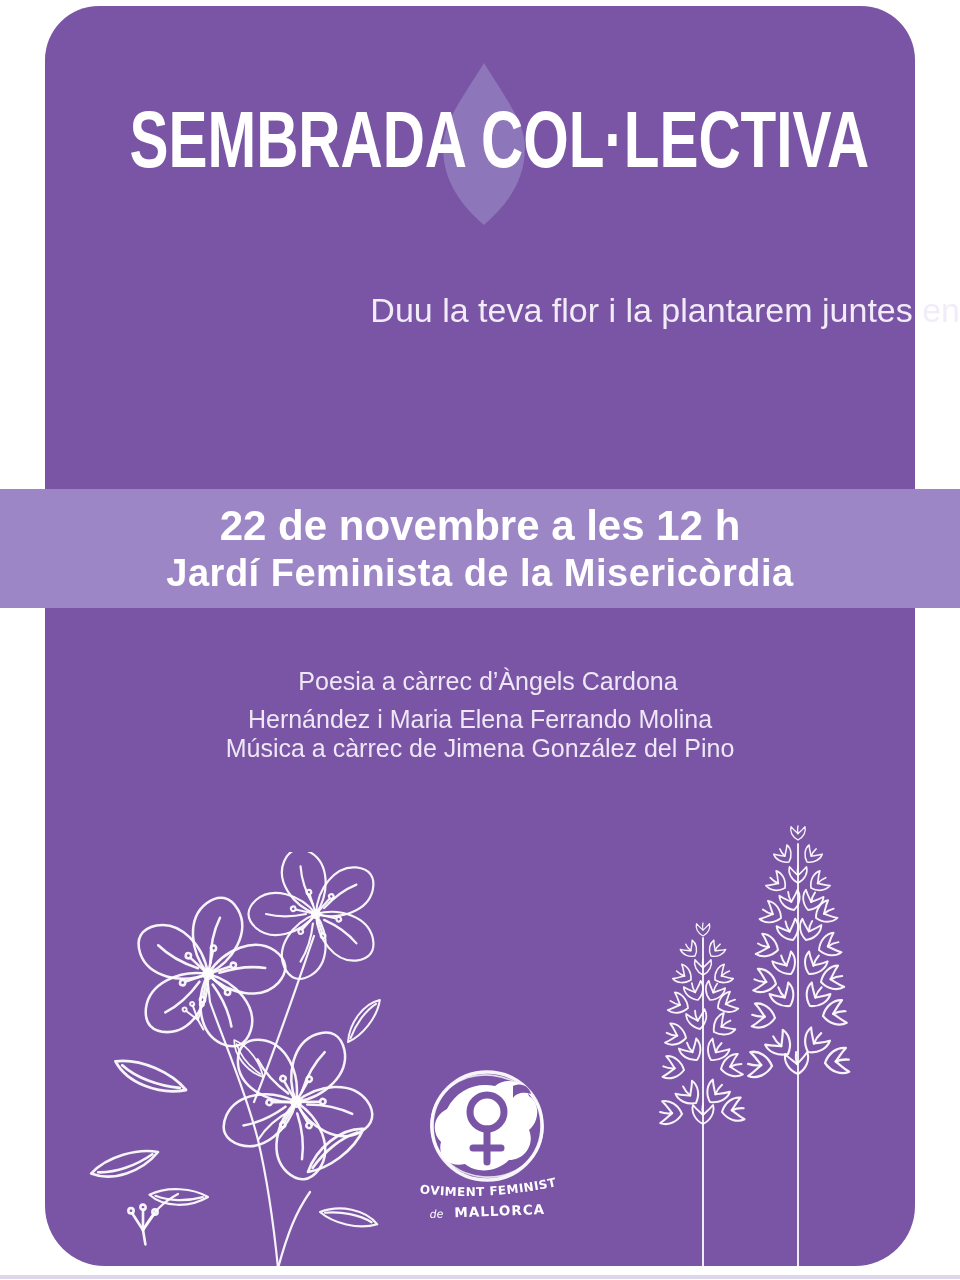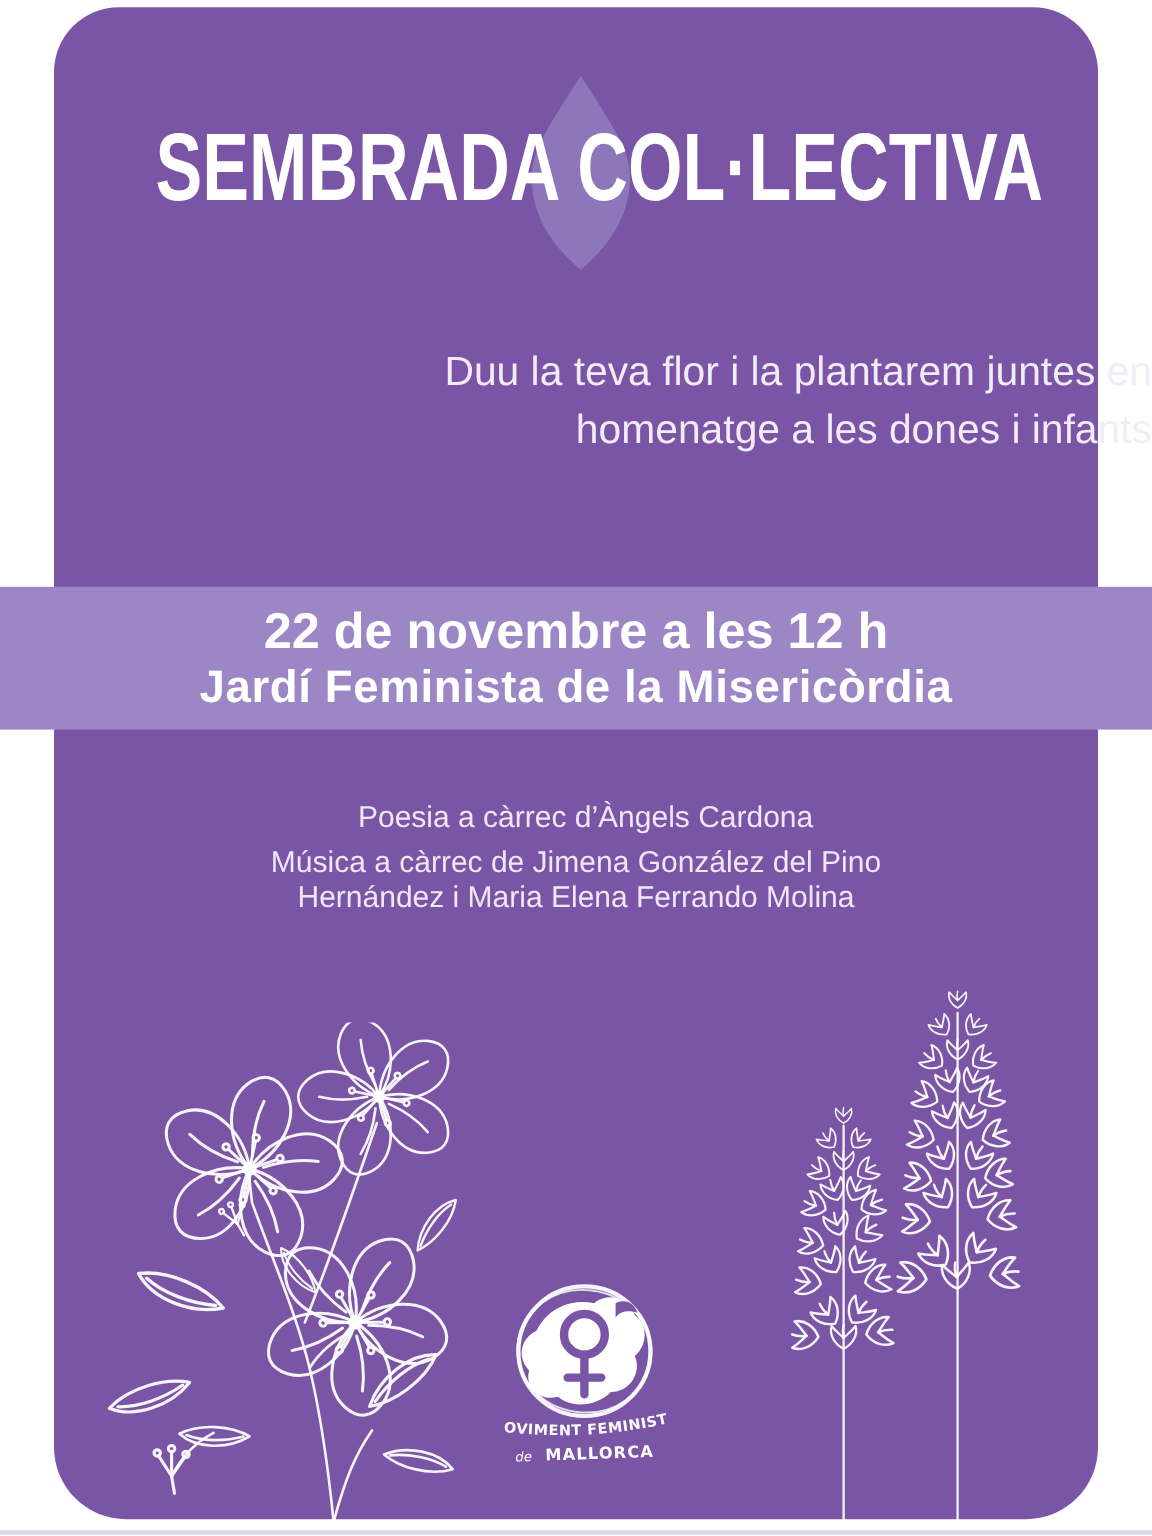--- a/index.html
+++ b/index.html
@@ -57,33 +57,32 @@
   <div class="card"></div>
 
   <svg class="leaf-accent" viewBox="0 0 86 162">
     <path d="M43,0 C64,34 84,60 84,84 C84,118 66,142 43,162 C20,142 2,118 2,84 C2,60 22,34 43,0 Z" fill="var(--leaf-accent)"></path>
   </svg>
 
   <h1 class="title">SEMBRADA COL·LECTIVA</h1>
 
   <div class="intro">
     <div>Duu la teva flor i la plantarem juntes en</div>
-    <div>homenatge a les dones i infants</div>
   </div>
 
   <div class="banner">
     <div class="banner-date">22 de novembre a les 12 h</div>
     <div class="banner-loc">Jardí Feminista de la Misericòrdia</div>
   </div>
 
   <div class="program">
     <div class="program-poetry">Poesia a càrrec d’Àngels Cardona</div>
     <div class="program-music">
+      <div>Hernández i Maria Elena Ferrando Molina</div>
       <div>Música a càrrec de Jimena González del Pino</div>
-      <div>Hernández i Maria Elena Ferrando Molina</div>
     </div>
   </div>
 
   <svg class="flowers-left line-art" viewBox="0 0 360 416" stroke-width="2.2">
     <defs>
       <g id="pv">
         <path d="M0,0 C-20,-16 -28,-44 -14,-60 C-5,-70 5,-70 14,-60 C28,-44 20,-16 0,0 Z"></path>
         <path d="M0,-10 C-3,-24 -3,-38 0,-50"></path>
       </g>
       <g id="bloom">

